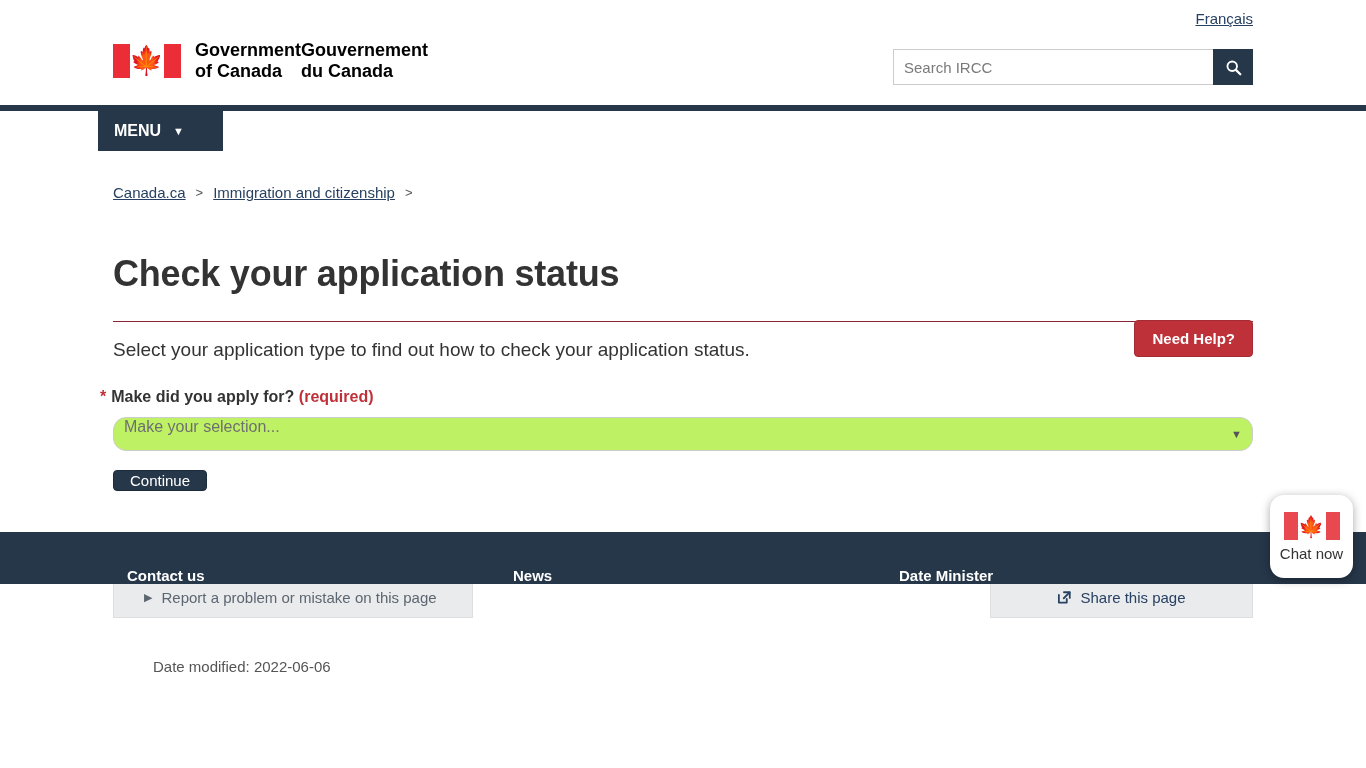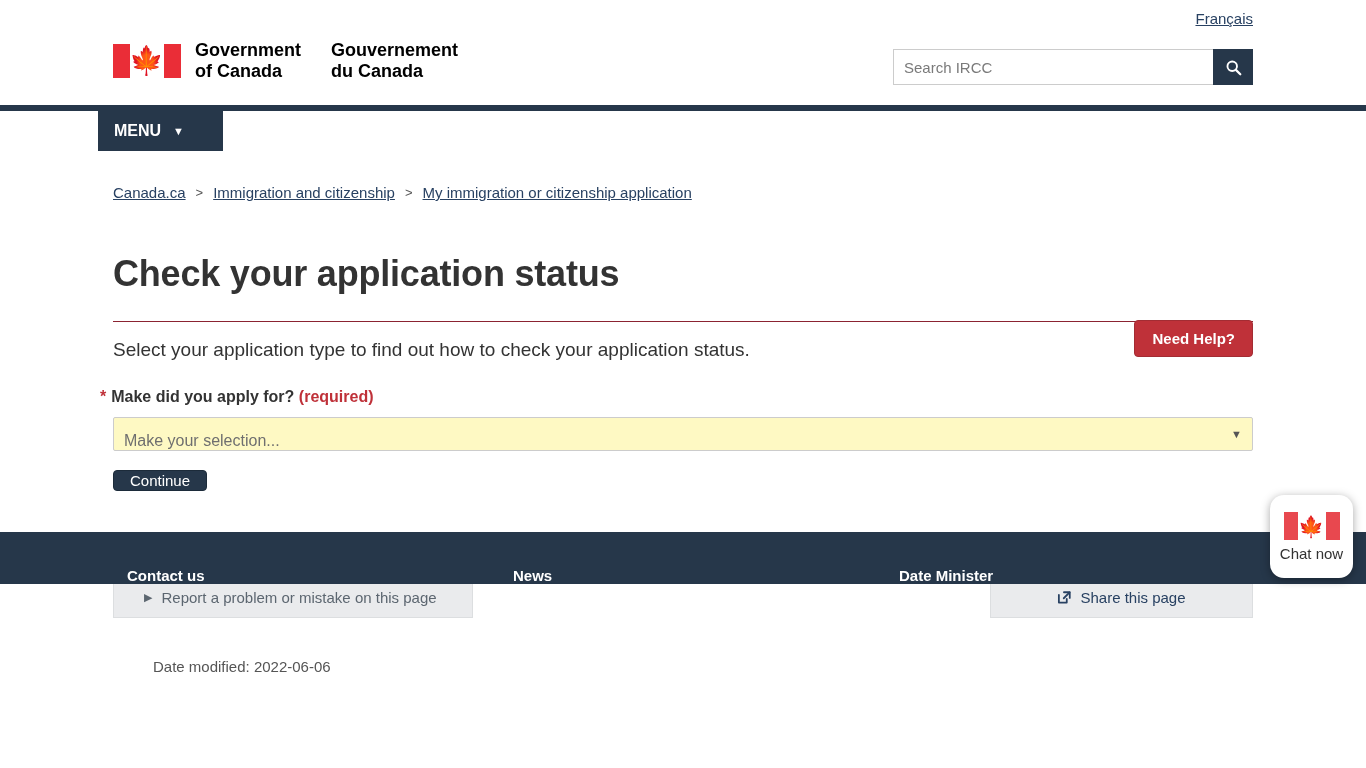--- a/index.html
+++ b/index.html
@@ -44,21 +44,21 @@
   }
   .flag .bar { position:absolute; top:0; width:17px; height:34px; background:#EA2D37; }
   .flag .bar.l { left: 0; }
   .flag .bar.r { right: 0; }
   .flag .leaf {
     position: absolute; left: 50%; top: 50%;
     transform: translate(-50%,-50%);
     font-size: 28px; line-height: 1; color: #EA2D37;
   }
   .wordmark {
-    display: flex; gap: 30px;
+    display: flex; 
     font-family: "Liberation Sans", sans-serif;
     font-weight: bold;
     font-size: 18px;
     line-height: 1.15;
     color: #000;
     white-space: pre-line;
   }
   .search-wrap {
     position: absolute;
     right: 113px; top: 49px;
@@ -167,26 +167,26 @@
     font-weight: bold;
     color: #333;
   }
   .req-star { color: #bf3139; margin-right: 5px; font-weight: bold; }
   .req-text { color: #bf3139; font-weight: bold; }
   .select-box {
     position: absolute;
     left: 113px; top: 417px;
     width: 1140px; height: 34px;
     border: 1px solid #ccc;
-    border-radius: 2px;
-    background: #fef9c3;
+    border-radius: 13px;
+    background: #bef264;
     font-size: 16px;
     color: #6f6f6f;
     padding: 0 10px;
-    display: flex; align-items: flex-end;
+    display: flex; align-items: flex-start;
     cursor: pointer;
     font-family: "Liberation Sans", sans-serif;
   }
   .select-arrow {
     position: absolute;
     right: 10px; top: 50%;
     transform: translateY(-50%);
     font-size: 11px; color: #555;
   }
   .continue-btn {
@@ -340,21 +340,20 @@
       <span>MENU</span>
       <span class="chev">▼</span>
     </button>
   </div>
 
   <nav class="breadcrumb">
     <a>Canada.ca</a>
     <span class="bc-sep">&gt;</span>
     <a>Immigration and citizenship</a>
     <span class="bc-sep">&gt;</span>
-    <a>My immigration or citizenship application</a>
   </nav>
 
   <h1 class="h1">Check your application status</h1>
 
   <p class="intro">Select your application type to find out how to check your application status.</p>
 
   <button class="need-help">Need Help?</button>
 
   <div class="form-label">
     <span class="req-star">*</span><span>Make did you apply for?</span> <span class="req-text">(required)</span>

